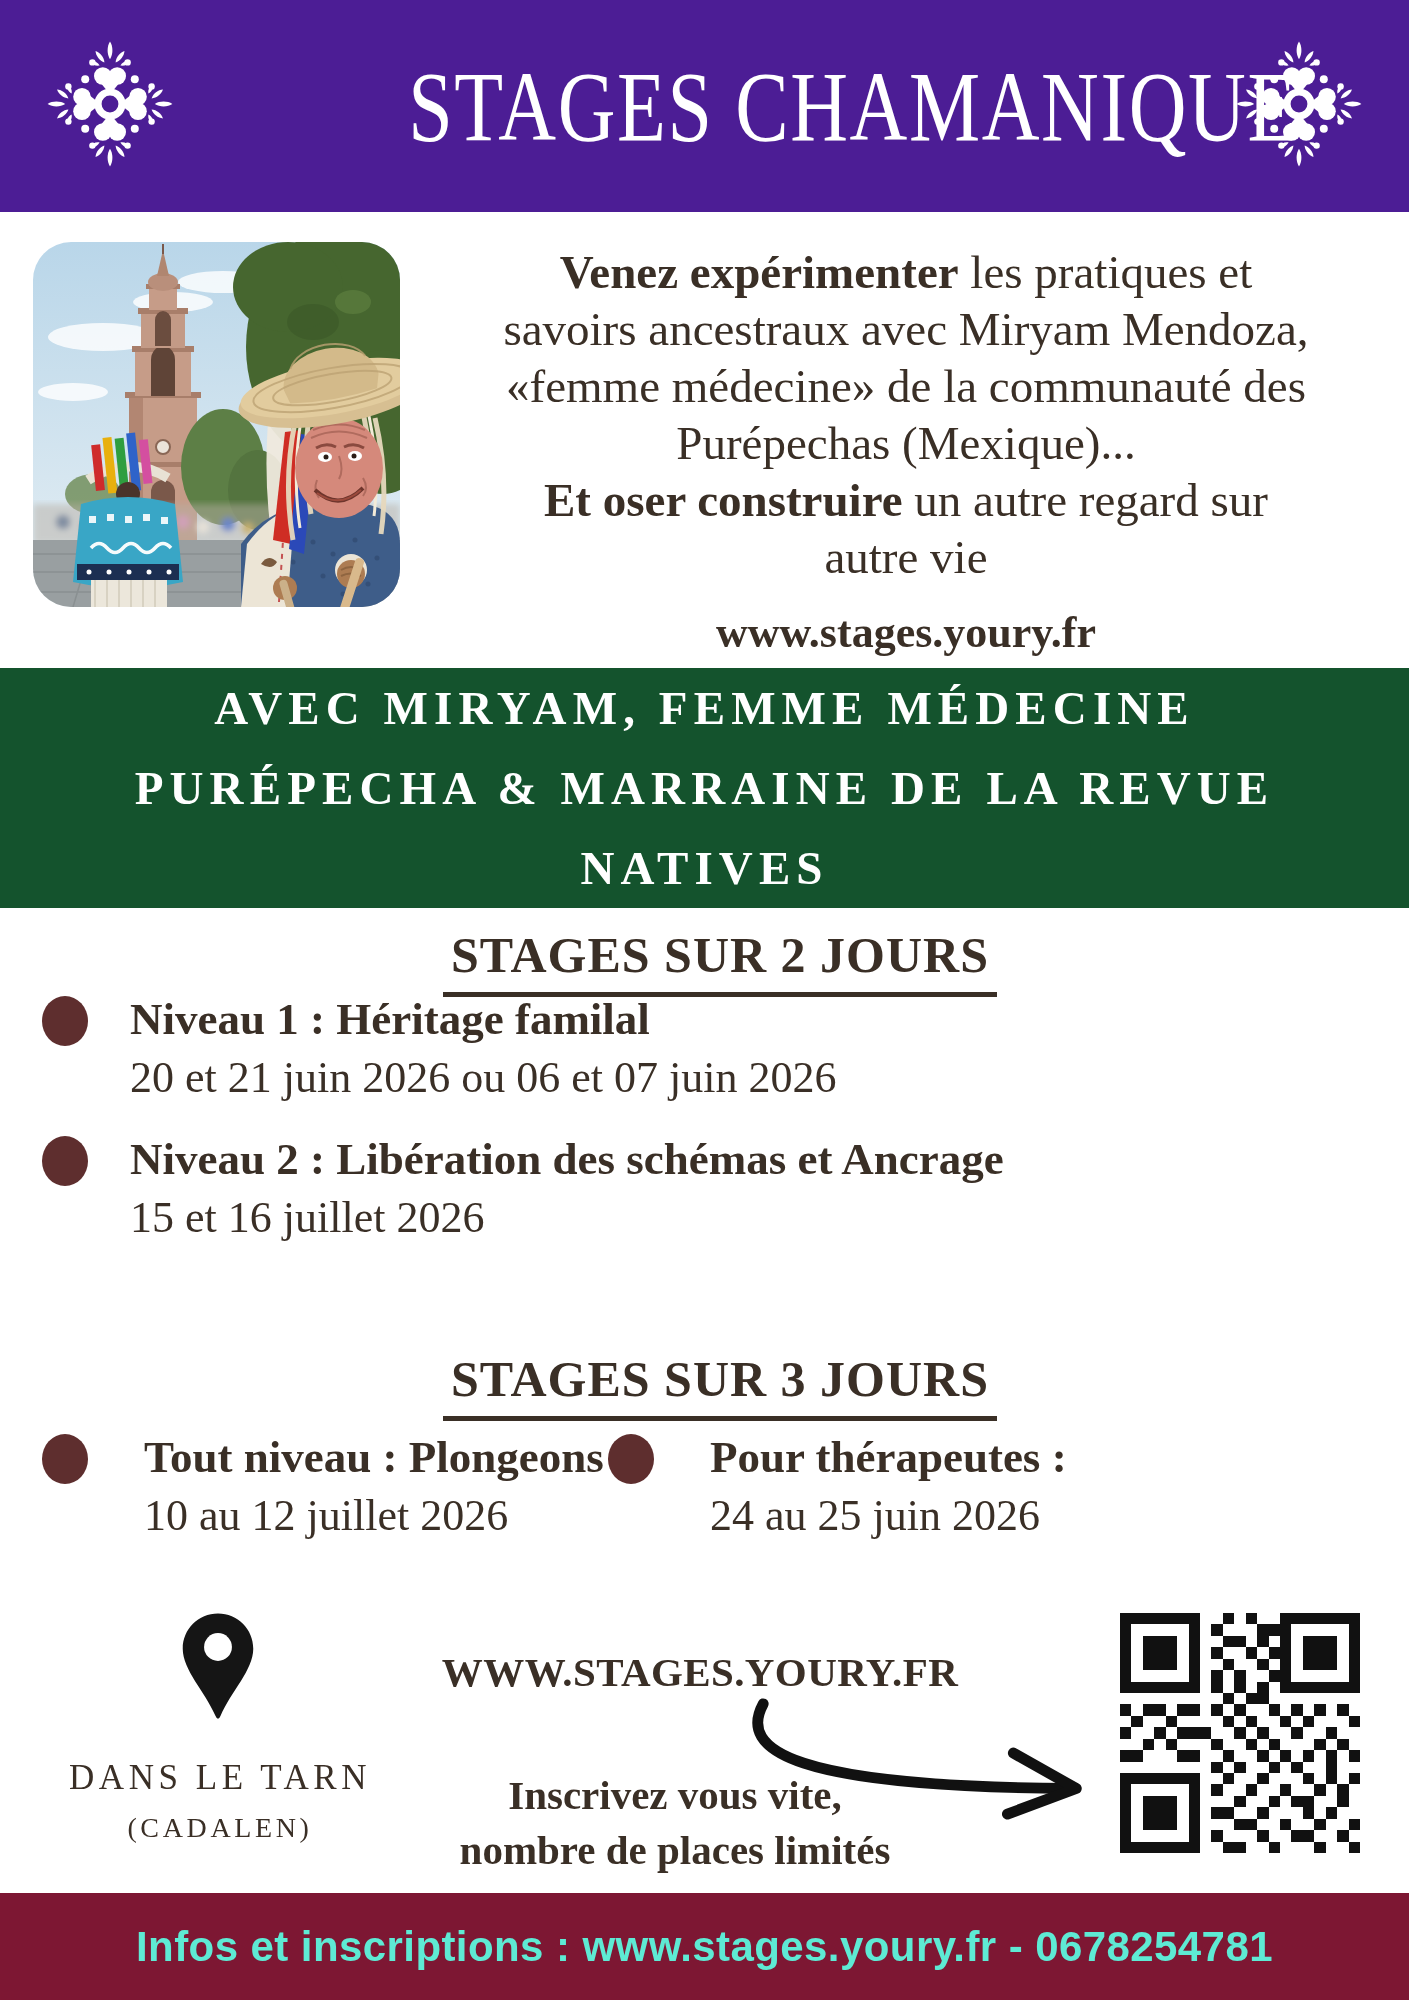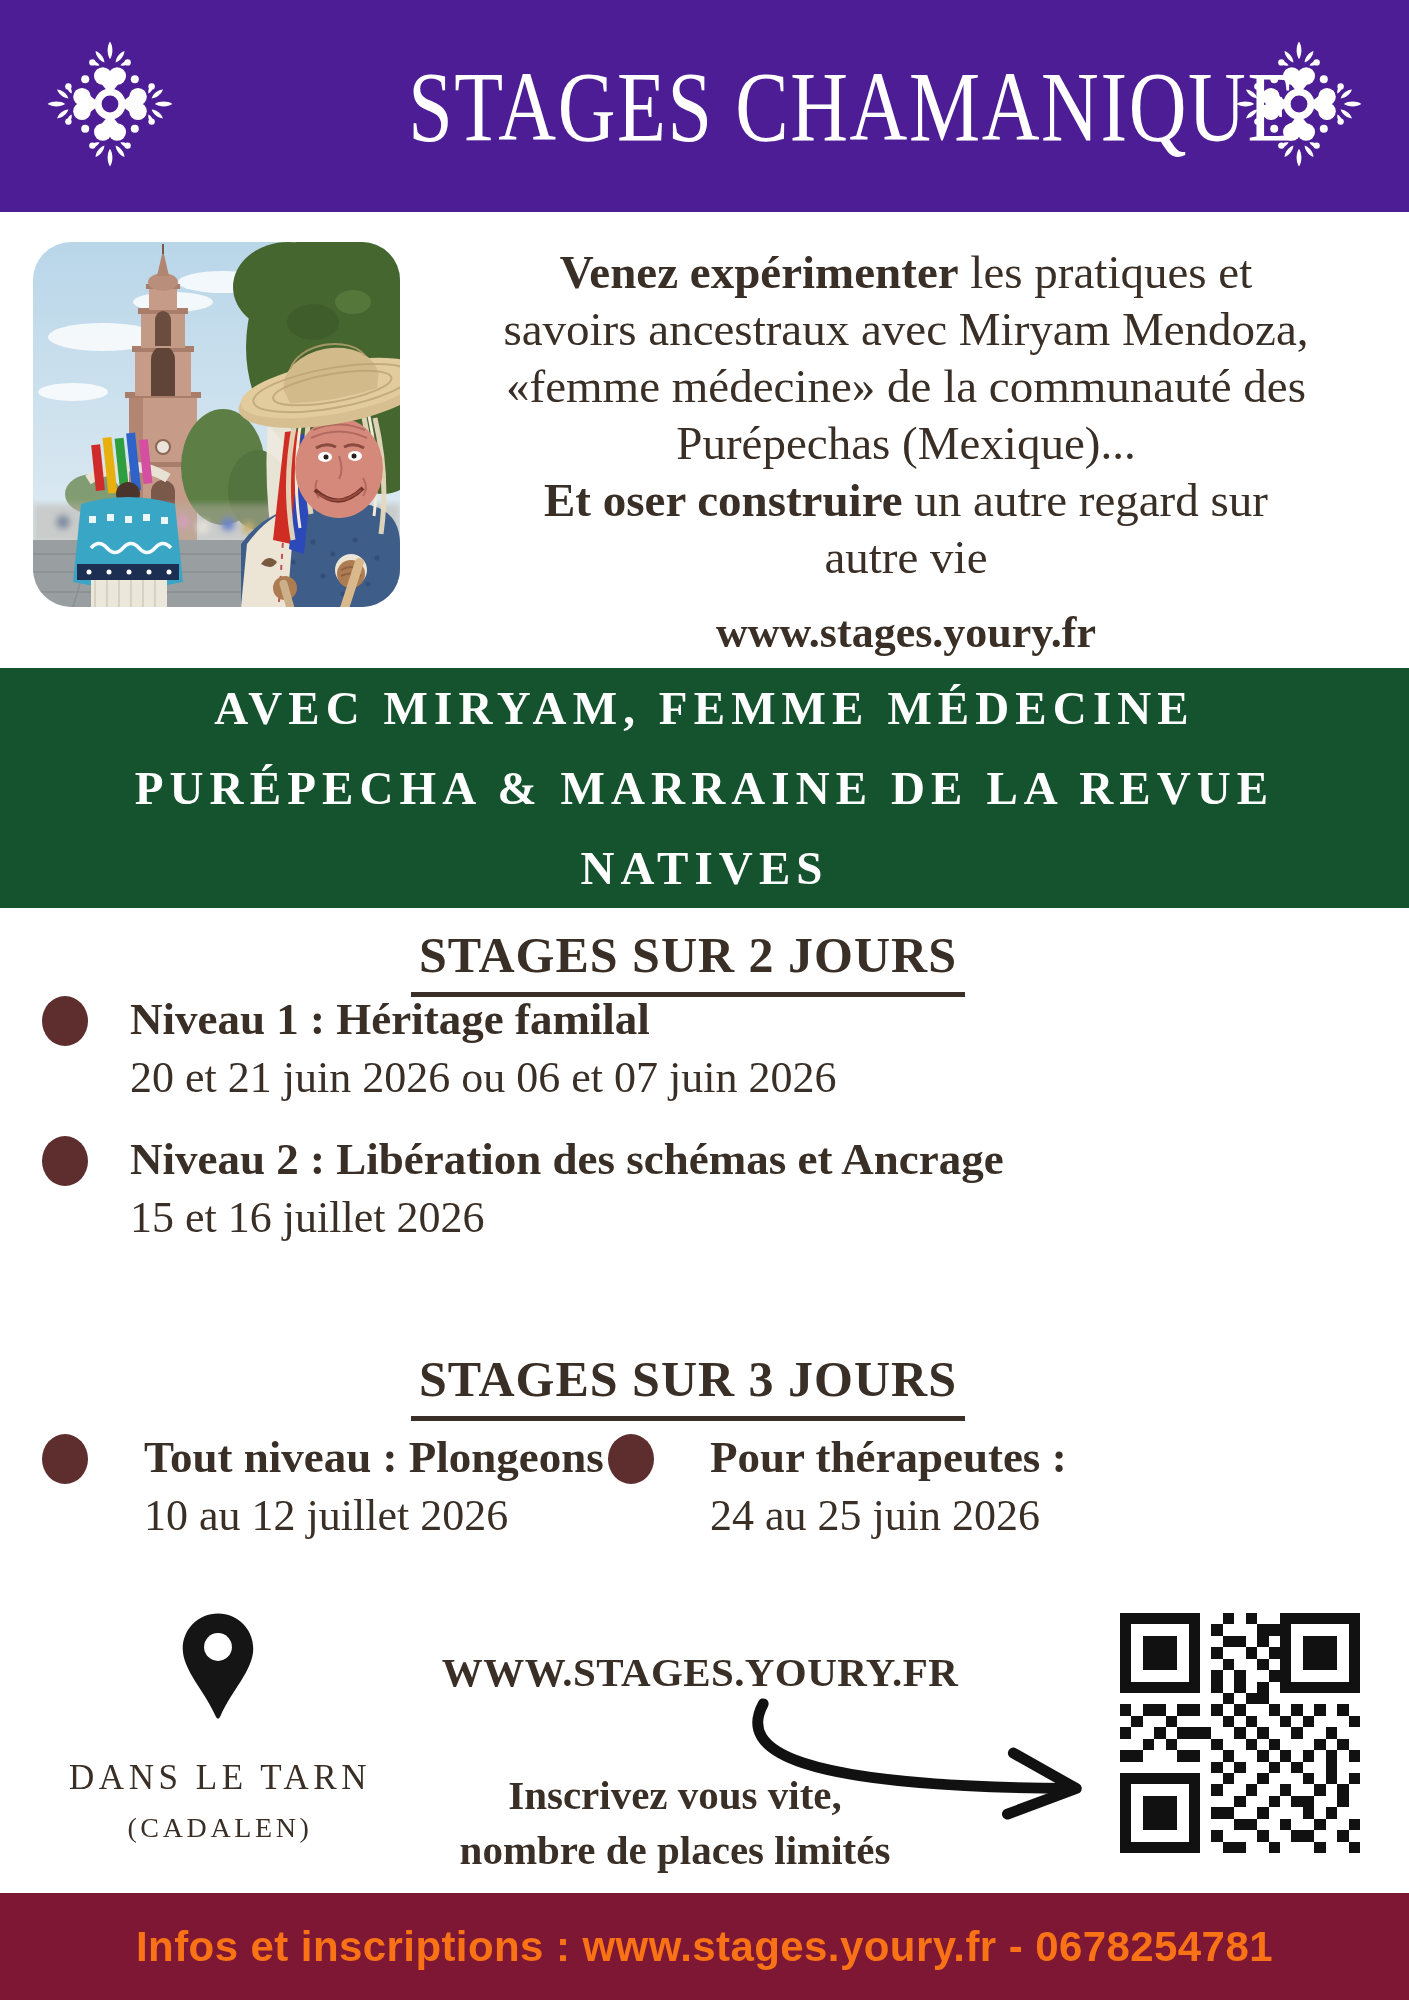--- a/index.html
+++ b/index.html
@@ -20,21 +20,21 @@
   .intro-col{top:244px;left:412px;width:988px;text-align:center;font-size:47px;line-height:57px;}
   .intro-col .b{font-weight:700;}
   .intro-url{margin-top:18px;font-weight:700;font-size:44px;}
 
   
   .band{top:668px;left:0;width:1409px;height:240px;background:#14532d;color:#ffffff;
         display:flex;flex-direction:column;justify-content:center;align-items:center;}
   .band div{font-size:47px;font-weight:700;letter-spacing:0.13em;line-height:80px;text-align:center;}
 
   
-  .sec-head{left:0;width:1376px;text-align:center;}
+  .sec-head{left:0;width:1376px;text-align:center;padding-left:32px;}
   .sec-head span{display:inline-block;font-size:50px;font-weight:700;letter-spacing:0.02em;
                  padding:0 8px 8px 8px;border-bottom:5px solid #3a2f26;}
 
   
   .list2{top:990px;left:42px;width:1330px;}
   .item{display:flex;gap:42px;margin-bottom:22px;}
   .bullet{width:46px;height:50px;border-radius:50%;background:#5e2e2e;flex:0 0 auto;margin-top:6px;}
   .item-title{font-size:45px;font-weight:700;line-height:58px;}
   .item-dates{font-size:44px;line-height:60px;}
 
@@ -52,21 +52,21 @@
   .big-url{position:absolute;top:48px;left:420px;width:560px;text-align:center;
            font-size:41px;font-weight:700;letter-spacing:0.01em;}
   .cta{position:absolute;top:168px;left:390px;width:570px;text-align:center;
        font-size:41px;font-weight:700;line-height:55px;}
   .arrow-svg{position:absolute;left:745px;top:92px;}
   .qr-svg{position:absolute;left:1120px;top:13px;background:#ffffff;}
 
   
   .footer-bar{top:1893px;left:0;width:1409px;height:107px;background:#7d1733;
               display:flex;align-items:center;justify-content:center;}
-  .footer-bar div{color:#f97316;font-family:"Liberation Sans","DejaVu Sans",sans-serif;
+  .footer-bar div{color:#5eead4;font-family:"Liberation Sans","DejaVu Sans",sans-serif;
                   font-weight:700;font-size:42px;letter-spacing:0.01em;}
 </style>
 </head>
 <body>
 
 <svg width="0" height="0" style="position:absolute" aria-hidden="true">
   <defs>
     <g id="orn" fill="#ffffff">
       <circle r="15" fill="none" stroke="#ffffff" stroke-width="9"></circle>
       <g id="petal">

